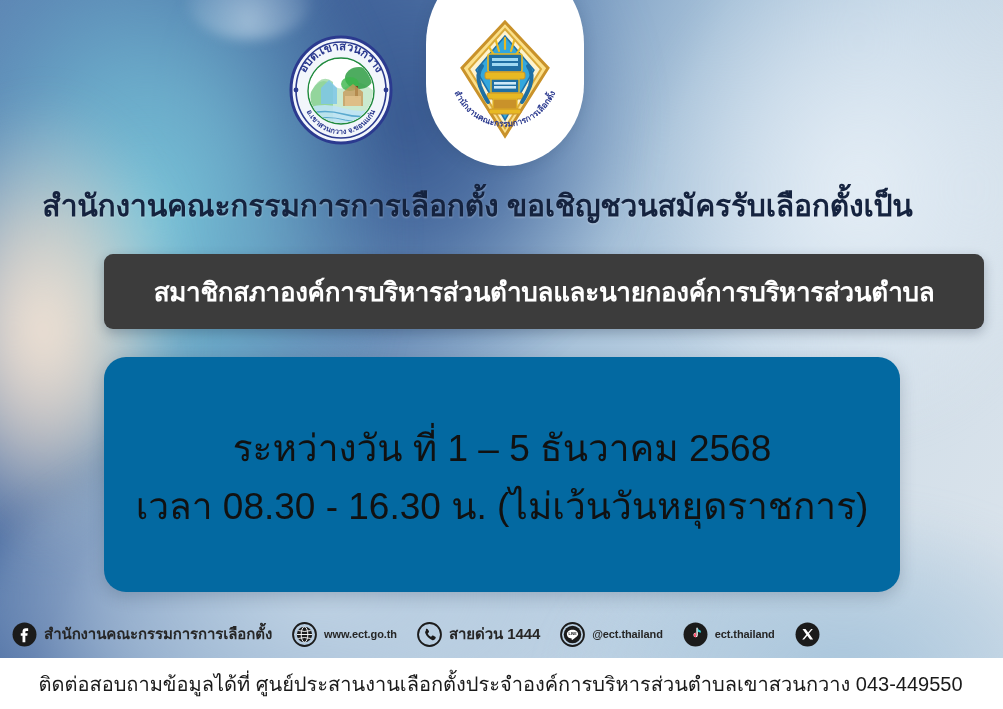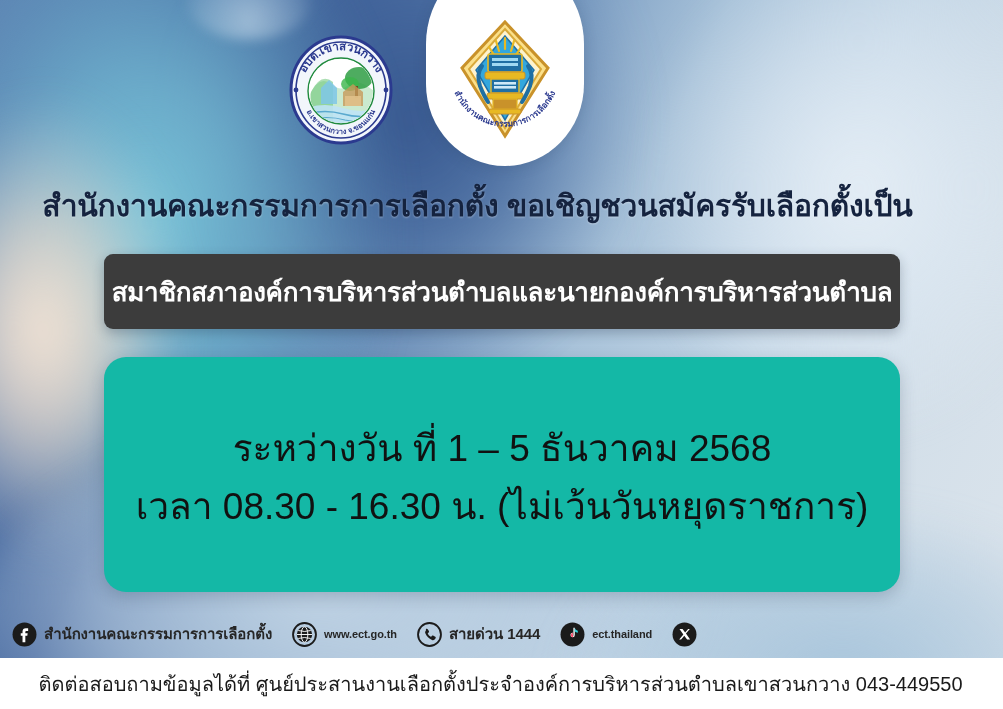--- a/index.html
+++ b/index.html
@@ -195,21 +195,21 @@
     letter-spacing: -0.2px;
     text-shadow: 0 1px 2px rgba(255,255,255,0.35);
     white-space: nowrap;
   }
 
   
   .dark-banner {
     position: absolute;
     left: 104px;
     top: 254px;
-    width: 796px;
+    width: 880px;
     height: 75px;
     background: #3c3c3c;
     border-radius: 9px;
     box-shadow: 0 4px 12px rgba(25,40,62,0.28);
     display: flex;
     align-items: center;
     justify-content: center;
   }
   .dark-banner-text {
     color: #ffffff;
@@ -219,21 +219,21 @@
     white-space: nowrap;
   }
 
   
   .white-card {
     position: absolute;
     left: 104px;
     top: 357px;
     width: 796px;
     height: 235px;
-    background: #14b8a6;
+    background: #0369a1;
     border-radius: 22px;
     box-shadow: 0 5px 16px rgba(30,48,74,0.22);
     display: flex;
     flex-direction: column;
     align-items: center;
     justify-content: center;
     gap: 4px;
     padding-top: 6px;
     box-sizing: border-box;
   }
@@ -428,20 +428,29 @@
       </div>
 
       <div class="social-item">
         <svg class="sicon" viewBox="0 0 24 24">
           <circle cx="12" cy="12" r="11" fill="none" stroke="#1b1b1b" stroke-width="1.8"></circle>
           <path d="M8.6 6.8c.6-.5 1.3-.4 1.7.2l1.1 1.7c.3.5.2 1-.2 1.4l-.7.6c-.2.2-.2.4-.1.6.5 1.1 1.6 2.2 2.8 2.8.2.1.5.1.6-.1l.6-.7c.4-.4.9-.5 1.4-.2l1.7 1.1c.6.4.7 1.1.2 1.7l-.8.9c-.6.7-1.6.9-2.5.5-2.9-1.3-5.2-3.6-6.4-6.5-.4-.9-.2-1.8.5-2.4z" fill="#1b1b1b"></path>
         </svg>
         <span class="social-label thai">สายด่วน 1444</span>
       </div>
 
+      <div class="social-item">
+        <svg class="sicon" viewBox="0 0 24 24">
+          <circle cx="12" cy="12" r="11" fill="none" stroke="#1b1b1b" stroke-width="1.8"></circle>
+          <circle cx="12" cy="12" r="8.4" fill="#1b1b1b"></circle>
+          <path d="M12 7.4c-3 0-5.4 1.9-5.4 4.3 0 2.1 1.8 3.9 4.3 4.2.2 0 .4.1.4.3 0 .2-.1.6-.1.8 0 .2 0 .5.4.3.4-.2 2.4-1.4 3.3-2.4 1.6-1.3 2.5-2.1 2.5-3.2 0-2.4-2.4-4.3-5.4-4.3z" fill="#ffffff"></path>
+          <text x="12" y="12.9" font-size="3.4" font-weight="bold" fill="#1b1b1b" text-anchor="middle" font-family="'Liberation Sans',sans-serif">LINE</text>
+        </svg>
+        <span class="social-label">@ect.thailand</span>
+      </div>
 
 
       <div class="social-item">
         <svg class="sicon" viewBox="0 0 24 24">
           <circle cx="12" cy="12" r="11.5" fill="#1b1b1b"></circle>
           <path d="M14.2 5.6v6.9a2.1 2.1 0 1 1-1.8-2.1v2.0a.45.45 0 1 0 .45.45V5.6z" fill="#ffffff"></path>
           <path d="M14.2 5.6c.3 1.5 1.4 2.6 2.9 2.8v2c-1.1-.1-2.1-.5-2.9-1.2z" fill="#2fd8e0"></path>
           <path d="M12.4 10.4a2.1 2.1 0 0 0 .2 4.2v-2.0a.45.45 0 0 1-.2-.85z" fill="#ff3b5c" opacity="0.9"></path>
         </svg>
         <span class="social-label">ect.thailand</span>

